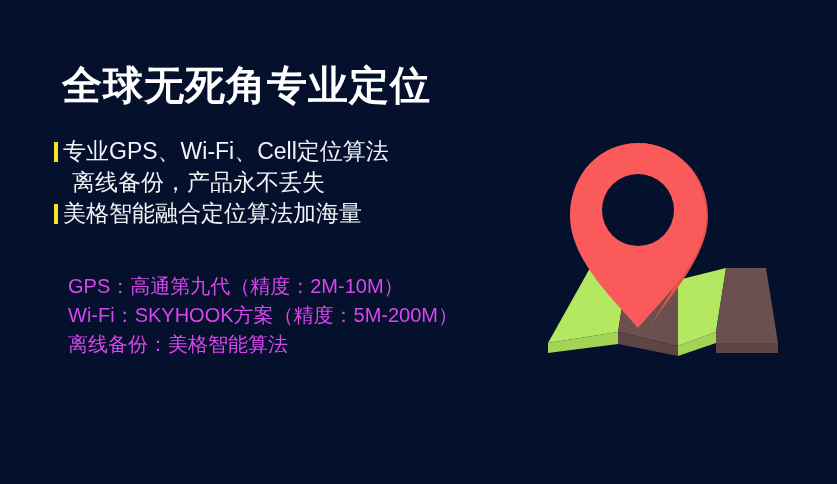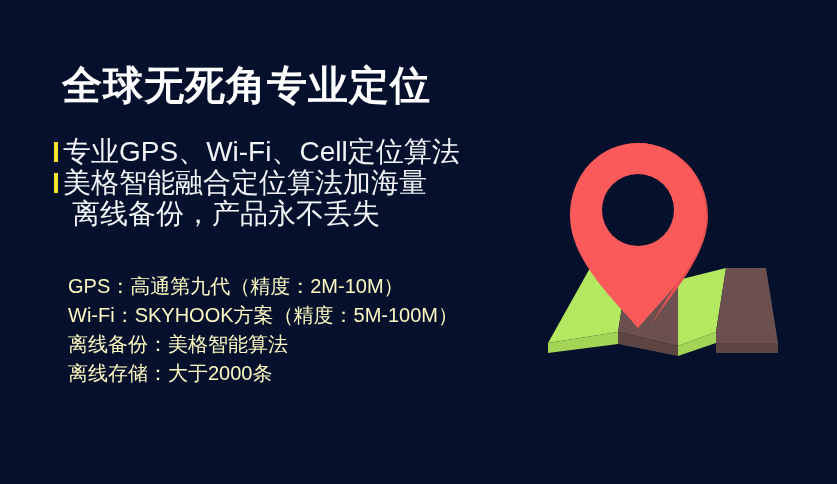--- a/index.html
+++ b/index.html
@@ -59,39 +59,39 @@
     height: 20px;
     background: #f7e32e;
     margin-top: 4px;
     margin-right: 5px;
     flex: 0 0 auto;
   }
   .bullet-mark.blank {
     background: transparent;
   }
   .bullet-text {
-    font-size: 28px;
+    font-size: 23px;
     line-height: 27px;
     color: #f2f4f8;
     white-space: nowrap;
   }
   .bullet-row.cont .bullet-text {
     padding-left: 9px;
   }
 
   .specs {
     position: absolute;
     left: 68px;
     top: 272px;
     width: 430px;
   }
   .spec-line {
     font-size: 20px;
     line-height: 29px;
-    color: #fef9c3;
+    color: #d946ef;
     white-space: nowrap;
   }
 
   
   .art {
     position: absolute;
     left: 530px;
     top: 120px;
     width: 260px;
     height: 250px;
@@ -111,37 +111,36 @@
 
     <div class="title">全球无死角专业定位</div>
 
     <div class="bullets">
 
       <div class="bullet-row">
         <span class="bullet-mark"></span>
         <span class="bullet-text">专业GPS、Wi-Fi、Cell定位算法</span>
       </div>
 
+      <div class="bullet-row cont">
+        <span class="bullet-mark blank"></span>
+        <span class="bullet-text">离线备份，产品永不丢失</span>
+      </div>
+
       <div class="bullet-row">
         <span class="bullet-mark"></span>
         <span class="bullet-text">美格智能融合定位算法加海量</span>
-      </div>
-
-      <div class="bullet-row cont">
-        <span class="bullet-mark blank"></span>
-        <span class="bullet-text">离线备份，产品永不丢失</span>
       </div>
 
     </div>
 
     <div class="specs">
       <div class="spec-line">GPS：高通第九代（精度：2M-10M）</div>
-      <div class="spec-line">Wi-Fi：SKYHOOK方案（精度：5M-100M）</div>
+      <div class="spec-line">Wi-Fi：SKYHOOK方案（精度：5M-200M）</div>
       <div class="spec-line">离线备份：美格智能算法</div>
-      <div class="spec-line">离线存储：大于2000条</div>
     </div>
 
   </div>
 
   <div class="art">
     <svg viewBox="0 0 260 250" xmlns="http://www.w3.org/2000/svg">
 
       <g>
         <polygon points="18,223 60,148 98,148 88,212 18,223" fill="#b5e861"></polygon>
         <polygon points="18,223 88,212 88,224 18,233" fill="#a4d456"></polygon>

